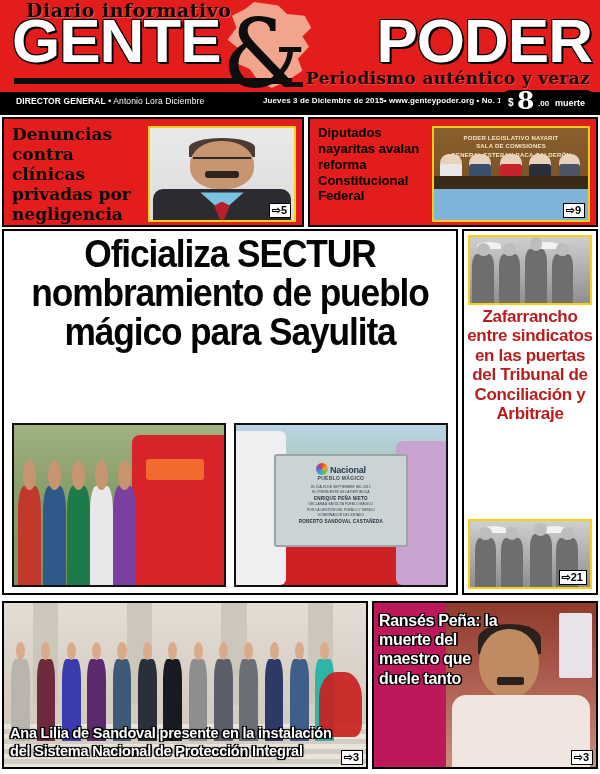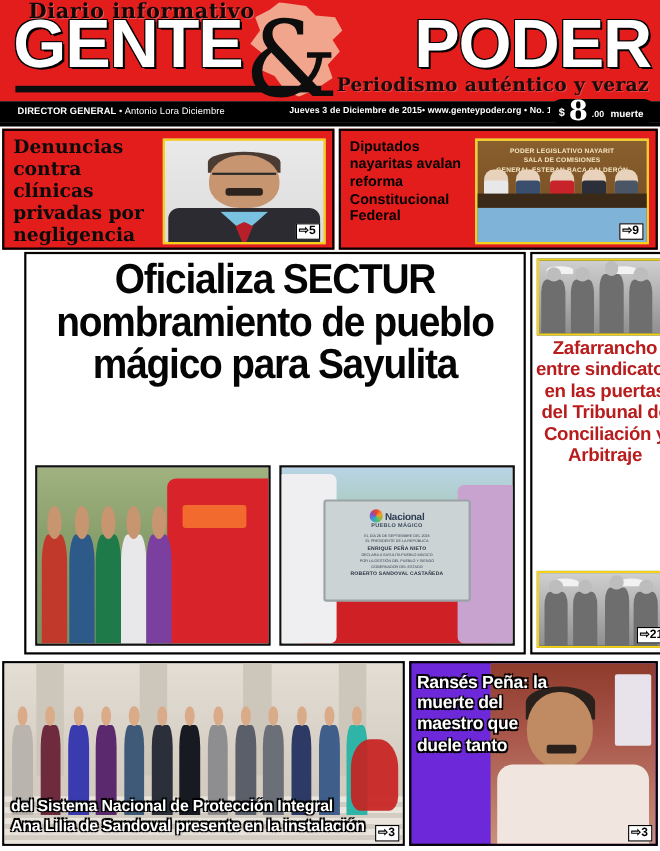--- a/index.html
+++ b/index.html
@@ -76,21 +76,21 @@
 
   .congress{background:linear-gradient(#8a5f2e,#6f4a21);}
   .congress .banner{position:absolute;left:8%;top:6%;width:84%;height:28%;color:#f4e6c0;
     font-size:6px;font-weight:bold;text-align:center;line-height:1.45;letter-spacing:.2px;}
   .congress .desk{position:absolute;left:0;bottom:0;width:100%;height:34%;background:#7fb3d8;}
   .congress .deskrow{position:absolute;left:0;bottom:34%;width:100%;height:14%;background:#3b2a17;}
   .congress .m{position:absolute;bottom:46%;width:14%;height:26%;background:#e8d2bb;border-radius:40% 40% 0 0;}
   .congress .m i{position:absolute;left:0;bottom:0;width:100%;height:58%;display:block;border-radius:3px;}
 
   
-  .mainwrap{position:relative;width:516px;height:370px;margin-top:2px;margin-left:20px;}
+  .mainwrap{position:relative;width:516px;height:370px;margin-top:2px;}
   .mainbox{position:absolute;left:2px;top:0;width:456px;height:366px;background:#fff;
     border:2px solid #000;box-sizing:border-box;}
   .mainhead{position:absolute;left:6px;top:4px;width:440px;text-align:center;
     font-family:"Liberation Sans",sans-serif;font-weight:bold;font-size:38px;line-height:1.03;
     letter-spacing:-1.2px;color:#050505;transform:scaleX(.93);transform-origin:center top;}
   .mainphotos{position:absolute;left:8px;top:192px;width:436px;height:164px;display:flex;gap:8px;}
   .mainphoto{flex:1;border:2px solid #111;box-sizing:border-box;overflow:hidden;position:relative;background:#bbb;}
 
   .crowd{background:linear-gradient(#9fb27f 0%,#8aa06c 38%,#7b9163 100%);}
   .crowd .trk{position:absolute;right:-4%;top:6%;width:48%;height:94%;background:#d8232a;
@@ -141,21 +141,21 @@
   .group .stairs{position:absolute;left:0;bottom:0;width:100%;height:26%;
     background:repeating-linear-gradient(#e9e4dc 0 5px,#d2ccc2 5px 10px);}
   .group .col{position:absolute;top:0;width:7%;height:62%;background:#cdc6ba;}
   .group .w{position:absolute;bottom:16%;width:5.2%;height:50%;border-radius:24% 24% 0 0;}
   .group .w:after{content:"";position:absolute;left:26%;top:-20%;width:48%;height:22%;
     background:#d9ab89;border-radius:50%;}
   .group .flowers{position:absolute;right:1%;bottom:18%;width:12%;height:40%;background:#c8221f;
     border-radius:40% 40% 20% 20%;opacity:.92;}
 
   .br{position:absolute;left:372px;top:0;width:226px;height:168px;border:2px solid #000;
-    box-sizing:border-box;overflow:hidden;background:#6d28d9;}
+    box-sizing:border-box;overflow:hidden;background:#be185d;}
   .br-photo{position:absolute;right:0;top:0;width:150px;height:164px;overflow:hidden;background:#9a6f52;}
   .br-head{position:absolute;left:5px;top:8px;width:122px;
     font-family:"Liberation Sans",sans-serif;font-weight:bold;font-size:16px;line-height:1.2;
     color:#fff;letter-spacing:-.3px;z-index:3;
     text-shadow:-1.4px -1.4px 0 #000,1.4px -1.4px 0 #000,-1.4px 1.4px 0 #000,1.4px 1.4px 0 #000;}
   .teacher{background:linear-gradient(#8e3b2c 0%,#a9574a 40%,#c8907b 100%);}
   .teacher .head2{position:absolute;left:22%;top:16%;width:40%;height:42%;background:#c08a62;border-radius:48%;}
   .teacher .hair2{position:absolute;left:21%;top:13%;width:42%;height:18%;background:#2b211c;border-radius:50% 50% 0 0;}
   .teacher .st2{position:absolute;left:34%;top:45%;width:18%;height:5%;background:#2b211c;border-radius:2px;}
   .teacher .body2{position:absolute;left:4%;bottom:0;width:92%;height:44%;background:#f0e6df;border-radius:14px 14px 0 0;}
@@ -334,22 +334,22 @@
         <div class="w" style="left:44%;background:#171a20"></div>
         <div class="w" style="left:51%;background:#8e8e90"></div>
         <div class="w" style="left:58%;background:#5a5f6a"></div>
         <div class="w" style="left:65%;background:#6b6f78"></div>
         <div class="w" style="left:72%;background:#2d3a66"></div>
         <div class="w" style="left:79%;background:#3f5e8a"></div>
         <div class="w" style="left:86%;background:#2fb5a8"></div>
         <div class="flowers"></div>
       </div>
       <div class="bl-cap">
+        <div>Ana Lilia de Sandoval presente en la instalación</div>
         <div>del Sistema Nacional de Protección Integral</div>
-        <div>Ana Lilia de Sandoval presente en la instalación</div>
       </div>
       <div class="pagemark">
         <span class="arw">⇨</span><span>3</span>
       </div>
     </div>
 
     <div class="br">
       <div class="br-photo">
         <div class="ph teacher">
           <div class="wallart"></div>

